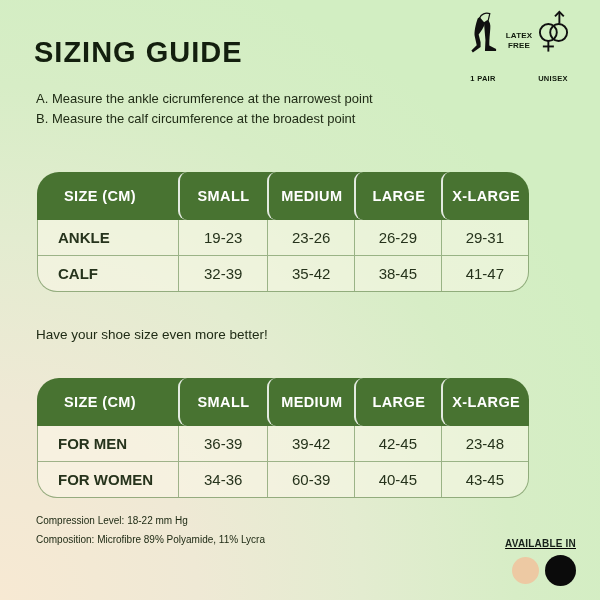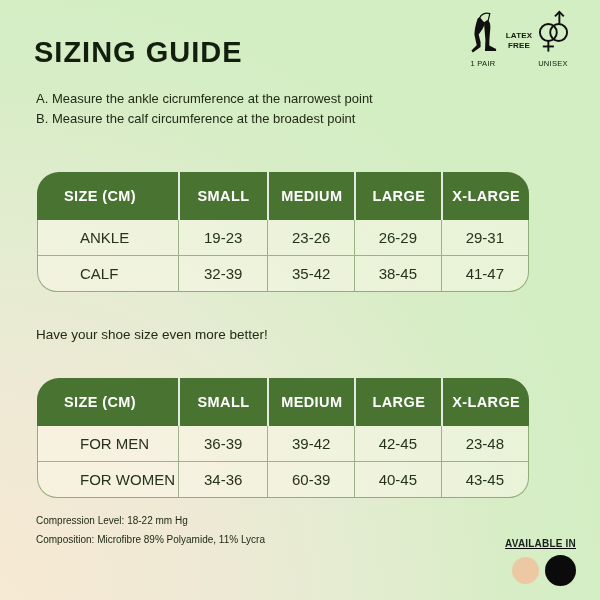--- a/index.html
+++ b/index.html
@@ -8,45 +8,45 @@
     position:relative;width:600px;height:600px;overflow:hidden;
     background:radial-gradient(110% 110% at 0% 100%,
       #f7e9d3 0%, #efe9d5 30%, #e3ecd0 55%, #d7edc6 78%, #d2eec2 100%);
   }
   .title{position:absolute;left:34px;top:36px;margin:0;
     font-size:29px;font-weight:bold;letter-spacing:1px;color:#131f0e;}
   .instructions{position:absolute;left:36px;top:89px;
     font-size:13px;line-height:19.5px;color:#202c16;}
   
   .badge{position:absolute;text-align:center;color:#101a0c;}
-  .badge-label{font-size:7.5px;font-weight:normal;letter-spacing:.3px;margin-top:3px;}
+  .badge-label{font-size:7.5px;font-weight:bold;letter-spacing:.3px;margin-top:18px;}
   .badge-pair{left:464px;top:11px;width:38px;}
   .legs-svg{width:31px;height:45px;display:block;margin:0 auto;}
   .badge-latex{left:502px;top:31px;width:34px;font-size:8px;font-weight:bold;
     line-height:9.5px;letter-spacing:.2px;}
   .badge-unisex{left:529px;top:9px;width:48px;}
   .unisex-svg{width:45px;height:47px;display:block;margin:0 auto;}
   
   .size-table{position:absolute;left:37px;width:492px;}
   .table-1{top:172px;}
   .table-2{top:378px;}
   .thead{display:grid;grid-template-columns:28.6% 18.2% 17.7% 17.7% 17.8%;
     height:48px;background:#487331;border-radius:22px 22px 0 0;
     color:#ffffff;font-weight:bold;font-size:14.5px;letter-spacing:.4px;}
-  .th{display:flex;align-items:center;justify-content:center;height:100%;}
+  .th{display:flex;align-items:center;justify-content:center;height:100%;border-radius:9px;}
   .th + .th{border-left:2px solid rgba(255,255,255,.85);}
   .th.c1{justify-content:flex-start;padding-left:27px;}
   .tbody{border:1px solid rgba(72,115,49,.55);border-top:none;
     border-radius:0 0 20px 20px;background:rgba(253,250,236,.5);overflow:hidden;}
   .tr{display:grid;grid-template-columns:28.6% 18.2% 17.7% 17.7% 17.8%;height:35px;}
   .tr + .tr{border-top:1px solid rgba(72,115,49,.5);}
   .td{display:flex;align-items:center;justify-content:center;
     font-size:15px;color:#26331c;}
   .td + .td{border-left:1px solid rgba(72,115,49,.5);}
-  .td.c1{justify-content:flex-start;padding-left:42px;font-weight:400;}
+  .td.c1{justify-content:flex-start;padding-left:20px;font-weight:700;}
   .note{position:absolute;left:36px;top:327px;font-size:13.5px;color:#202c16;}
   .footer-info{position:absolute;left:36px;top:511px;
     font-size:10px;line-height:19px;color:#202c16;}
   .available{position:absolute;right:24px;top:538px;
     display:flex;flex-direction:column;align-items:flex-end;text-decoration:underline;}
   .available-label{font-size:10px;font-weight:bold;color:#17211a;letter-spacing:.2px;}
   .swatches{display:flex;align-items:center;gap:6px;margin-top:6px;}
   .swatch{border-radius:50%;display:inline-block;}
   .swatch-beige{width:27px;height:27px;}
   .swatch-black{width:31px;height:31px;}

